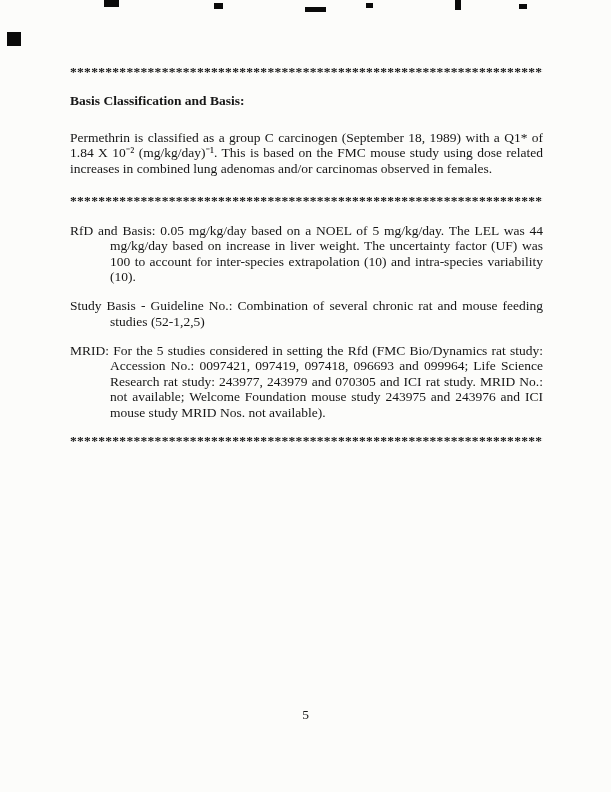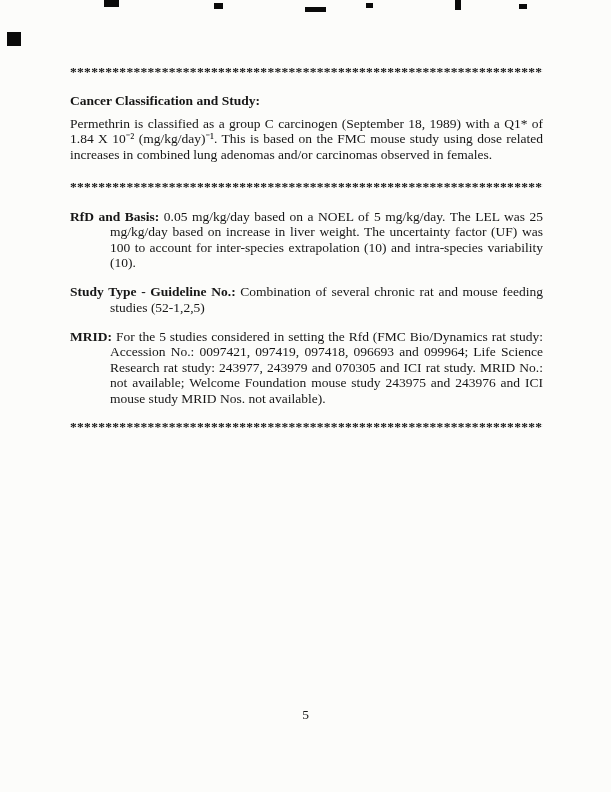--- a/index.html
+++ b/index.html
@@ -30,34 +30,34 @@
     letter-spacing: 0.3px;
     height: 16px;
   }
   .sep.sep2 { margin-top: 17px; }
   .sep.sep3 { margin-top: 4px; }
   .heading {
     font-weight: bold;
     margin-top: 13px;
   }
   .intro {
-    margin-top: 7px;
+    margin-top: 21px;
     text-align: justify;
   }
   .entries {
     margin-top: 11px;
   }
   .entry {
     padding-left: 40px;
     text-indent: -40px;
     text-align: justify;
     margin-bottom: 13px;
   }
   .entry .label {
-    font-weight: bold;
+    font-weight: normal;
   }
   .pagenum {
     position: absolute;
     top: 707px;
     left: 0;
     width: 100%;
     text-align: center;
     font-size: 13.5px;
   }
   .artifact {
@@ -73,32 +73,32 @@
 <div class="artifact" style="left:305px;top:7px;width:21px;height:5px"></div>
 <div class="artifact" style="left:366px;top:3px;width:7px;height:5px"></div>
 <div class="artifact" style="left:455px;top:0;width:6px;height:10px"></div>
 <div class="artifact" style="left:519px;top:4px;width:8px;height:5px"></div>
 <div class="artifact" style="left:7px;top:32px;width:14px;height:14px"></div>
 
 <div class="content">
 
   <div class="sep">*******************************************************************************************************</div>
 
-  <div class="heading">Cancer Classification and Study:</div>
+  <div class="heading">Basis Classification and Basis:</div>
 
   <p class="intro">Permethrin is classified as a group C carcinogen (September 18, 1989) with a Q1* of 1.84 X 10⁻² (mg/kg/day)⁻¹.  This is based on the FMC mouse study using dose related increases in combined lung adenomas and/or carcinomas observed in females.</p>
 
   <div class="sep sep2">*******************************************************************************************************</div>
 
   <div class="entries">
 
-    <p class="entry"><span class="label">RfD and Basis:</span> <span>0.05 mg/kg/day based on a NOEL of 5 mg/kg/day.  The LEL was 25 mg/kg/day based on increase in liver weight.  The uncertainty factor (UF) was 100 to account for inter-species extrapolation (10) and intra-species variability (10).</span></p>
+    <p class="entry"><span class="label">RfD and Basis:</span> <span>0.05 mg/kg/day based on a NOEL of 5 mg/kg/day.  The LEL was 44 mg/kg/day based on increase in liver weight.  The uncertainty factor (UF) was 100 to account for inter-species extrapolation (10) and intra-species variability (10).</span></p>
 
 
-    <p class="entry"><span class="label">Study Type - Guideline No.:</span> <span>Combination of several chronic rat and mouse feeding studies (52-1,2,5)</span></p>
+    <p class="entry"><span class="label">Study Basis - Guideline No.:</span> <span>Combination of several chronic rat and mouse feeding studies (52-1,2,5)</span></p>
 
     <p class="entry"><span class="label">MRID:</span> <span>For the 5 studies considered in setting the Rfd (FMC Bio/Dynamics rat study: Accession No.: 0097421, 097419, 097418, 096693 and 099964;  Life Science Research rat study: 243977, 243979 and 070305 and ICI rat study. MRID No.: not available; Welcome Foundation mouse study 243975 and 243976 and ICI mouse study MRID Nos. not available).</span></p>
 
   </div>
 
   <div class="sep sep3">*******************************************************************************************************</div>
 
 </div>
 
 <div class="pagenum">5</div>

